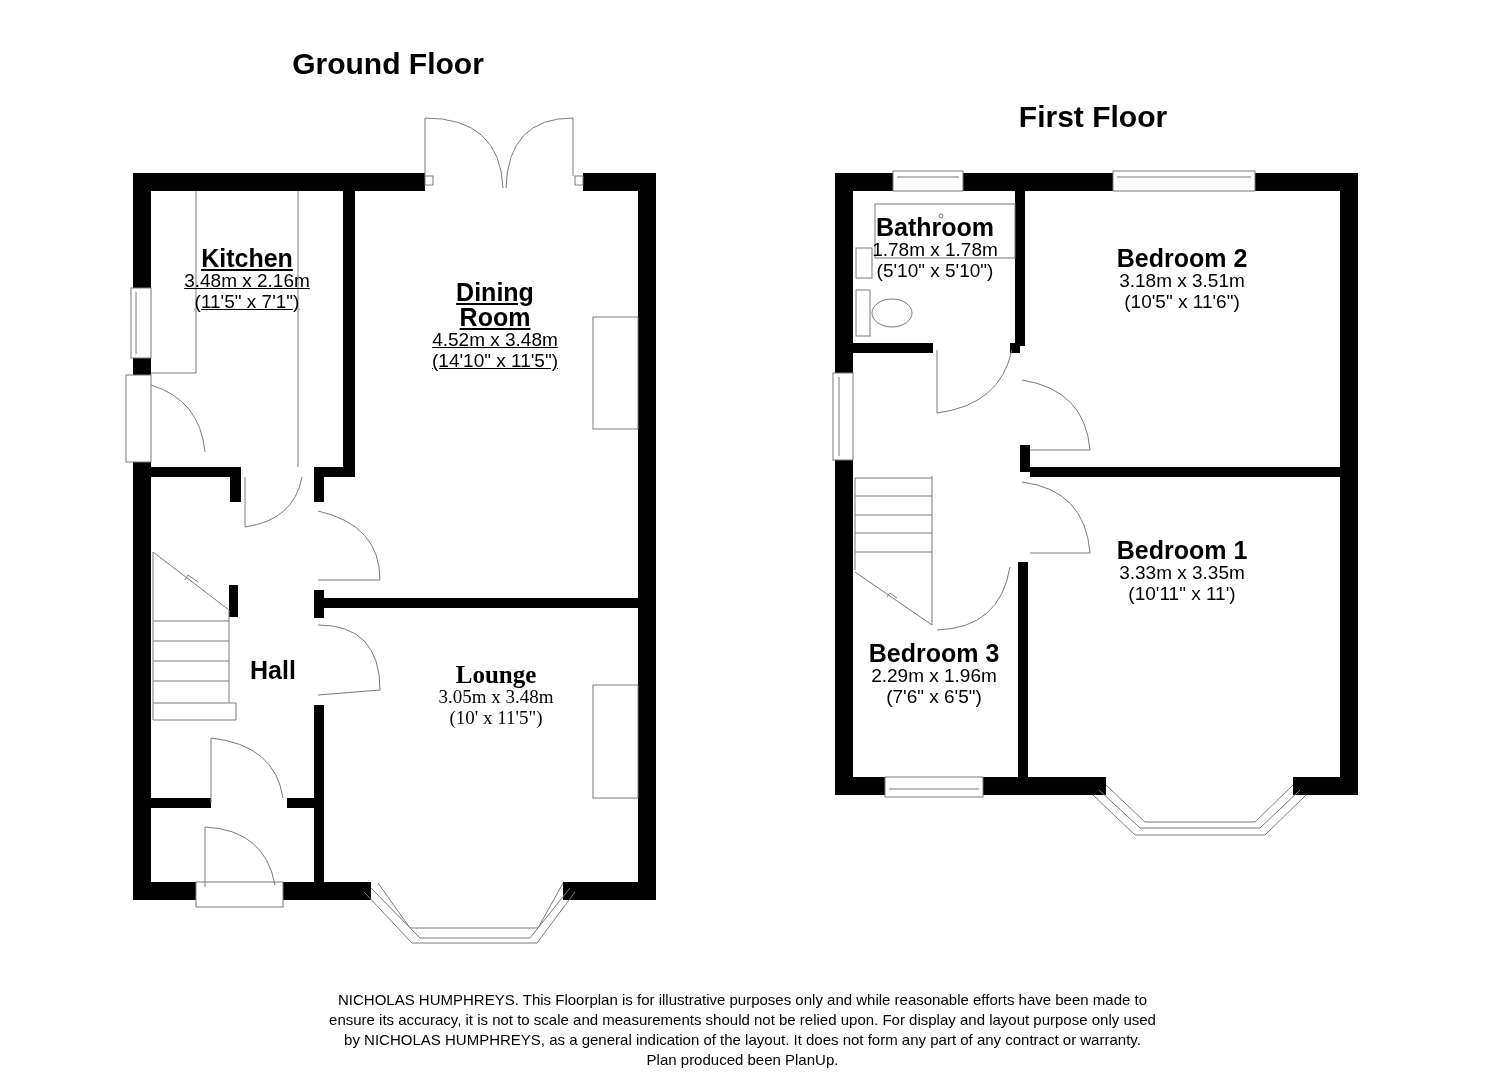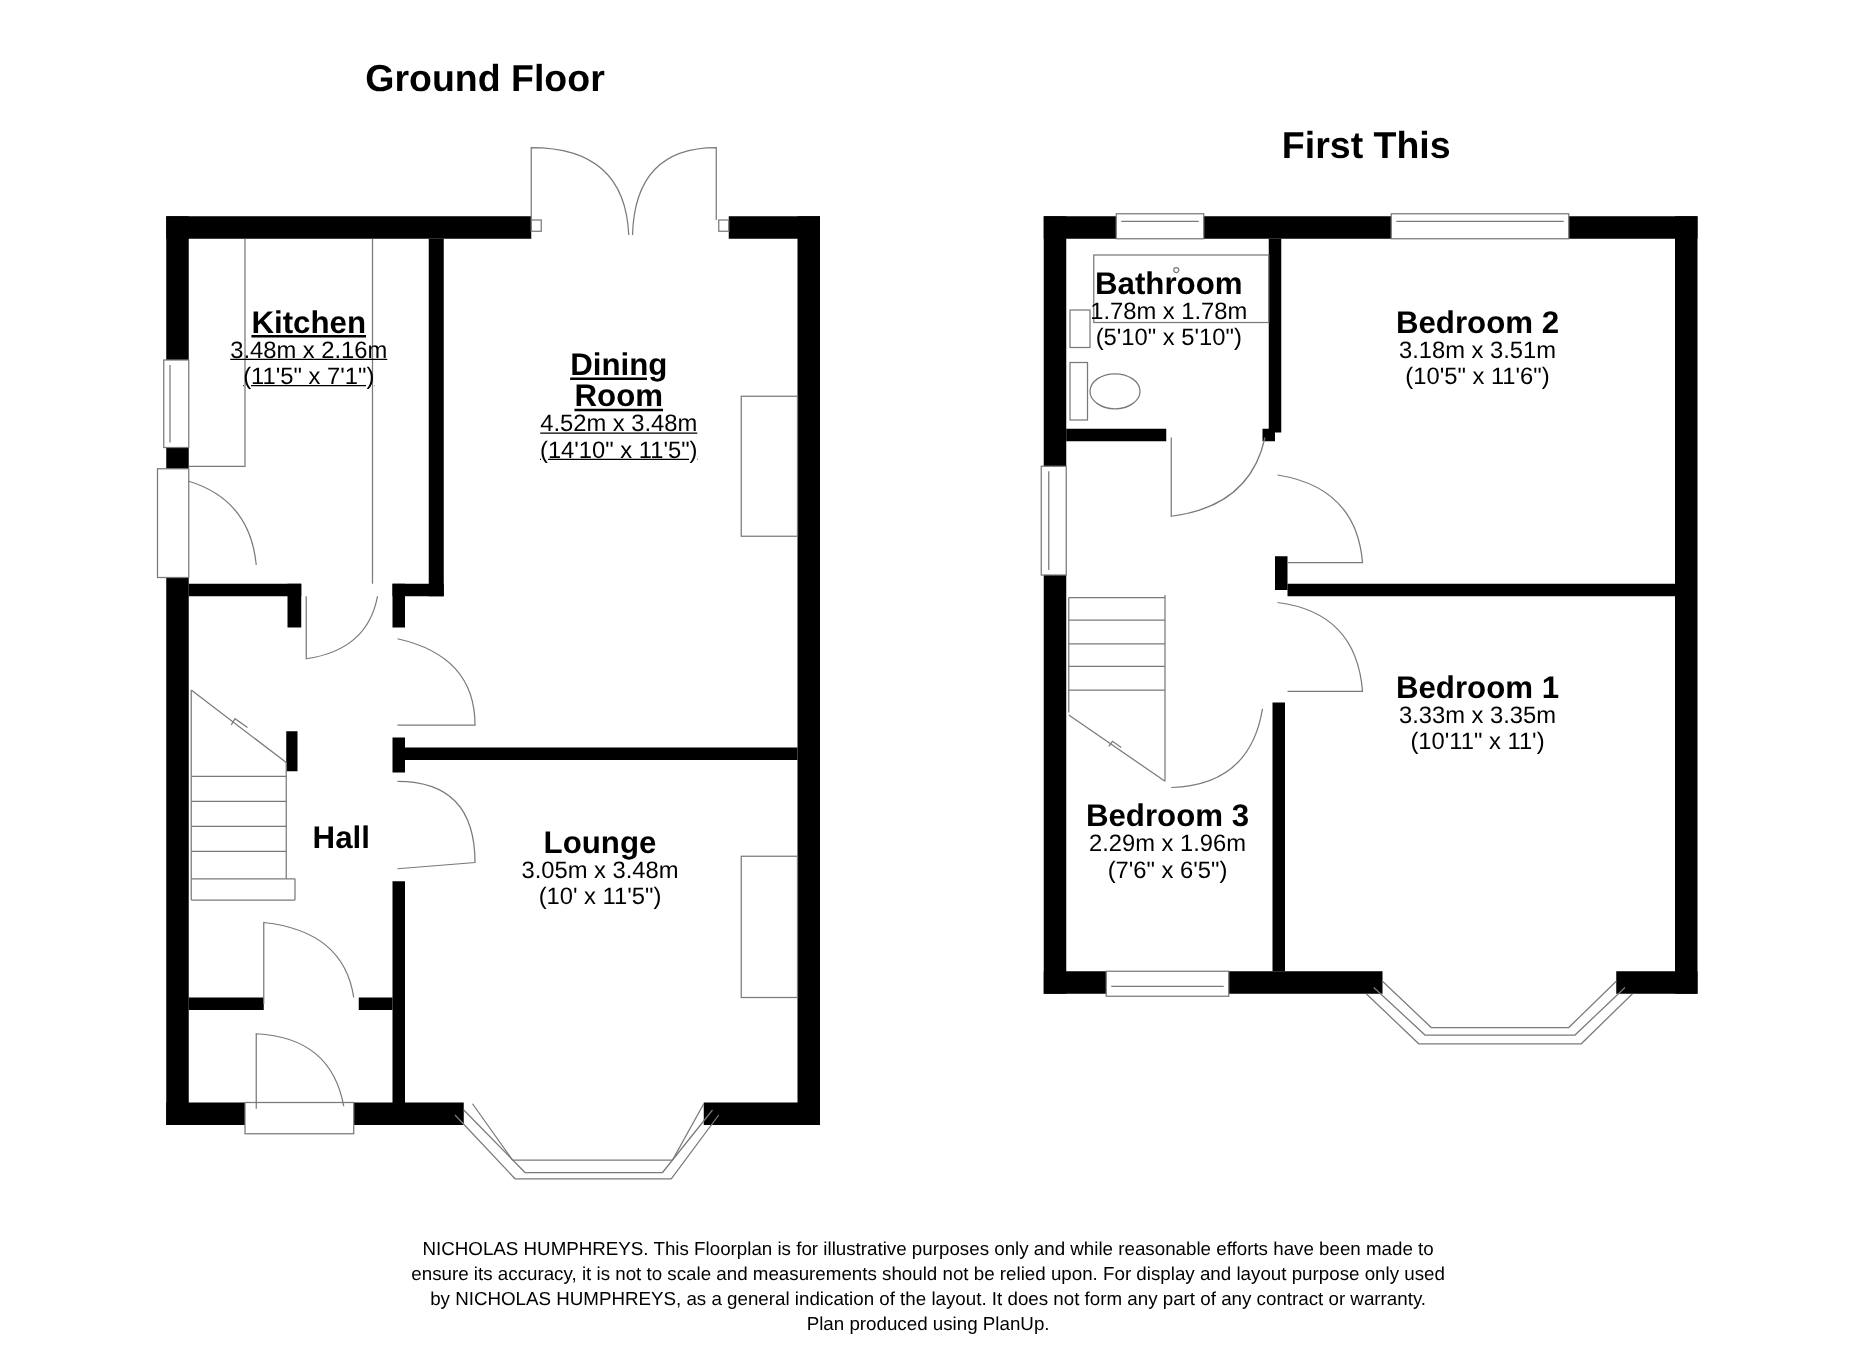--- a/index.html
+++ b/index.html
@@ -157,37 +157,37 @@
       <path d="M887 597 L890 593 L897 598"></path>
     </g>
 
     <path d="M1106 785 L1145 822 H1255 L1293 785"></path>
     <path d="M1099 790 L1140 828 H1260 L1300 790"></path>
     <path d="M1093 795 L1135 835 H1265 L1306 795"></path>
   </g>
 </svg>
 
 <div class="floor-title" style="left:388px; top:47px;">Ground Floor</div>
-<div class="floor-title" style="left:1093px; top:100px;">First This</div>
+<div class="floor-title" style="left:1093px; top:100px;">First Floor</div>
 
 <div class="room-label" style="left:247px; top:246px;text-decoration:underline;">
   <span class="room-name">Kitchen</span>
   <span class="room-dim">3.48m x 2.16m</span>
   <span class="room-dim">(11'5" x 7'1")</span>
 </div>
 <div class="room-label" style="left:495px; top:280px;text-decoration:underline;">
   <span class="room-name">Dining</span>
   <span class="room-name">Room</span>
   <span class="room-dim">4.52m x 3.48m</span>
   <span class="room-dim">(14'10" x 11'5")</span>
 </div>
 <div class="room-label" style="left:273px; top:658px;">
   <span class="room-name">Hall</span>
 </div>
-<div class="room-label" style="left:480px; top:662px;">
+<div class="room-label" style="left:496px; top:662px;font-family:Liberation Serif, serif;">
   <span class="room-name">Lounge</span>
   <span class="room-dim">3.05m x 3.48m</span>
   <span class="room-dim">(10' x 11'5")</span>
 </div>
 
 <div class="room-label" style="left:935px; top:215px;">
   <span class="room-name">Bathroom</span>
   <span class="room-dim">1.78m x 1.78m</span>
   <span class="room-dim">(5'10" x 5'10")</span>
 </div>
@@ -204,14 +204,14 @@
 <div class="room-label" style="left:934px; top:641px;">
   <span class="room-name">Bedroom 3</span>
   <span class="room-dim">2.29m x 1.96m</span>
   <span class="room-dim">(7'6" x 6'5")</span>
 </div>
 
 <div class="disclaimer">
   <div>NICHOLAS HUMPHREYS. This Floorplan is for illustrative purposes only and while reasonable efforts have been made to</div>
   <div>ensure its accuracy, it is not to scale and measurements should not be relied upon. For display and layout purpose only used</div>
   <div>by NICHOLAS HUMPHREYS, as a general indication of the layout. It does not form any part of any contract or warranty.</div>
-  <div>Plan produced using PlanUp.</div>
+  <div>Plan produced been PlanUp.</div>
 </div>
 
 </body></html>

